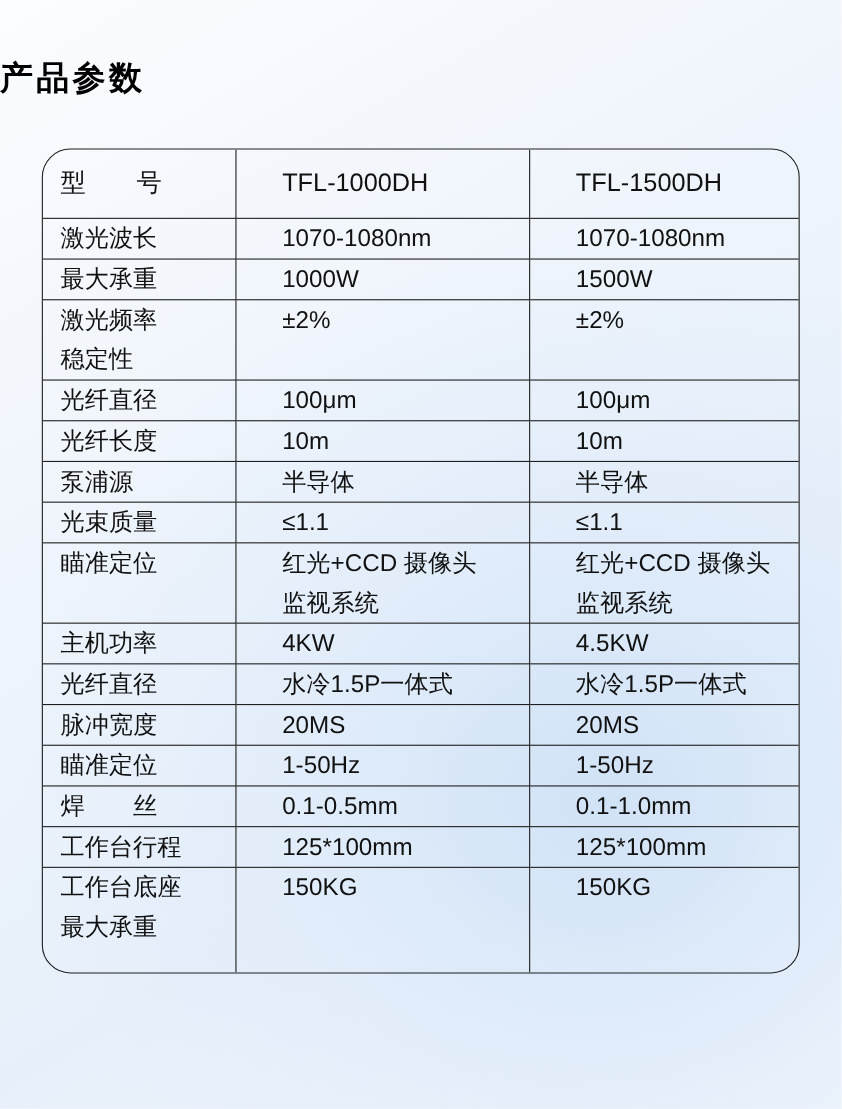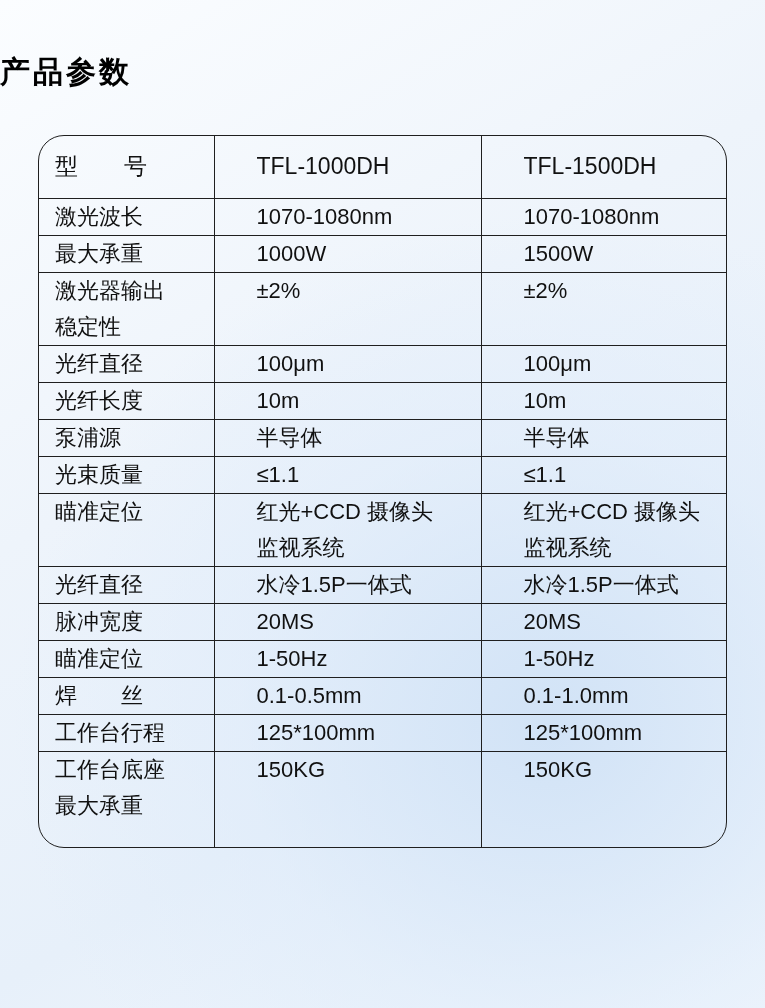--- a/index.html
+++ b/index.html
@@ -87,21 +87,21 @@
         <td class="val">1070-1080nm</td>
       </tr>
 
       <tr class="std">
         <td class="lbl">最大承重</td>
         <td class="val">1000W</td>
         <td class="val">1500W</td>
       </tr>
 
       <tr class="two-a">
-        <td class="lbl">激光器输出
+        <td class="lbl">激光频率
 稳定性</td>
         <td class="val">±2%</td>
         <td class="val">±2%</td>
       </tr>
 
       <tr class="std">
         <td class="lbl">光纤直径</td>
         <td class="val">100μm</td>
         <td class="val">100μm</td>
       </tr>
@@ -125,20 +125,25 @@
       </tr>
 
       <tr class="two">
         <td class="lbl">瞄准定位</td>
         <td class="val">红光+CCD 摄像头
 监视系统</td>
         <td class="val">红光+CCD 摄像头
 监视系统</td>
       </tr>
 
+      <tr class="std">
+        <td class="lbl">主机功率</td>
+        <td class="val">4KW</td>
+        <td class="val">4.5KW</td>
+      </tr>
 
 
       <tr class="std">
         <td class="lbl">光纤直径</td>
         <td class="val">水冷1.5P一体式</td>
         <td class="val">水冷1.5P一体式</td>
       </tr>
 
       <tr class="std">
         <td class="lbl">脉冲宽度</td>

